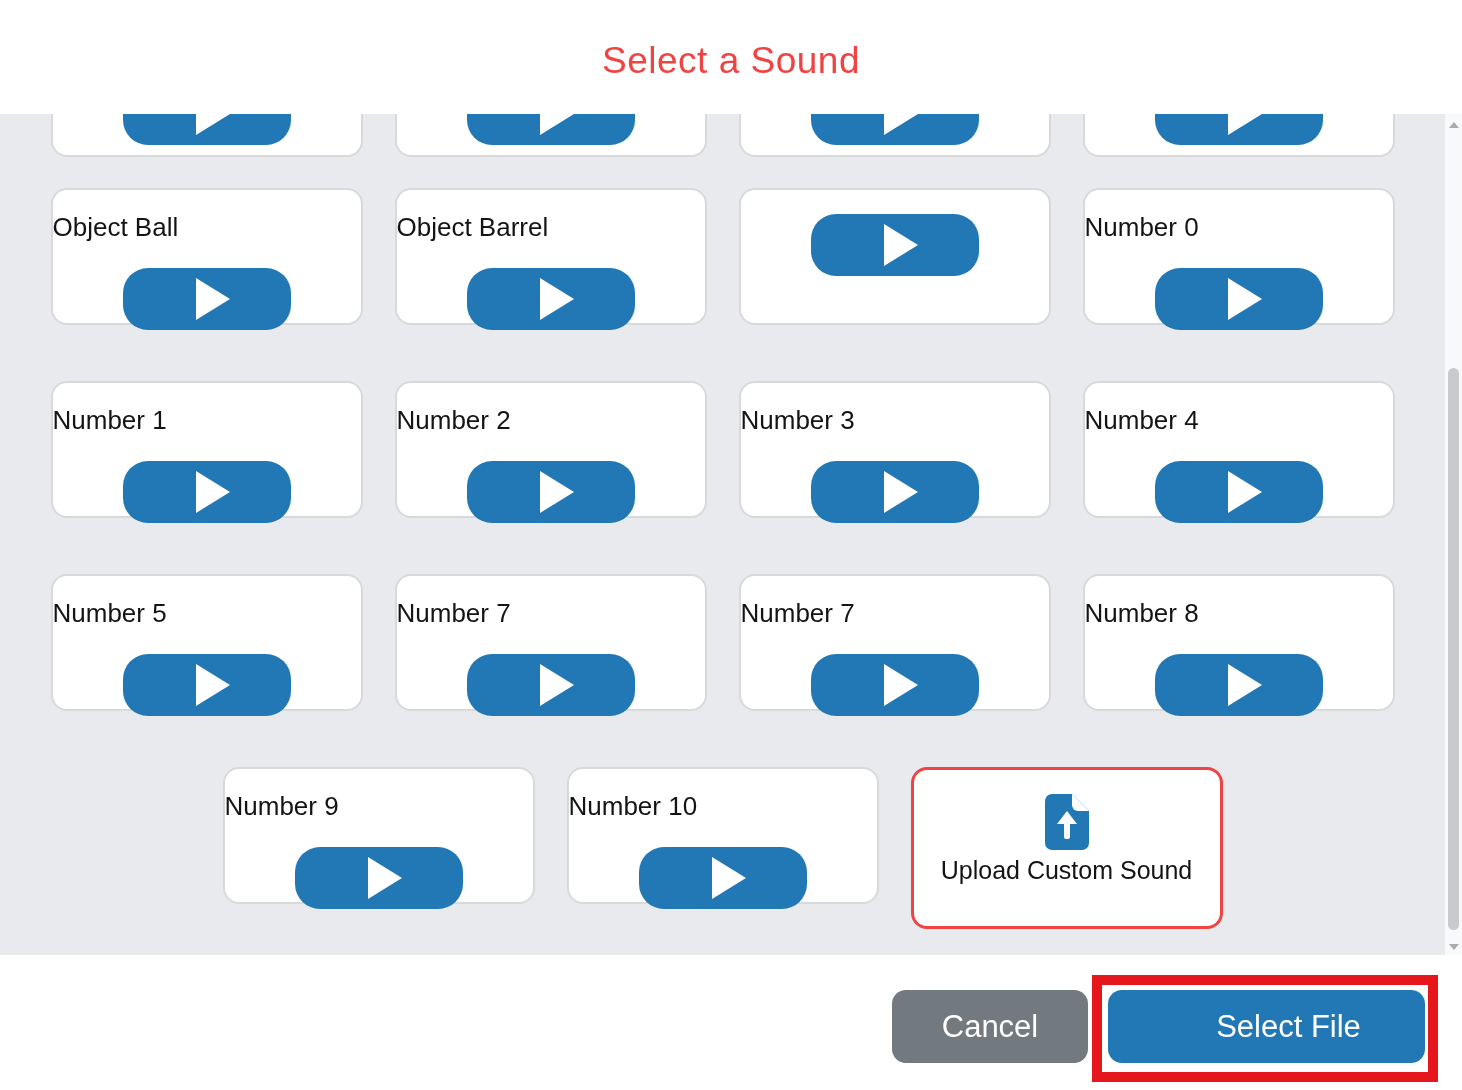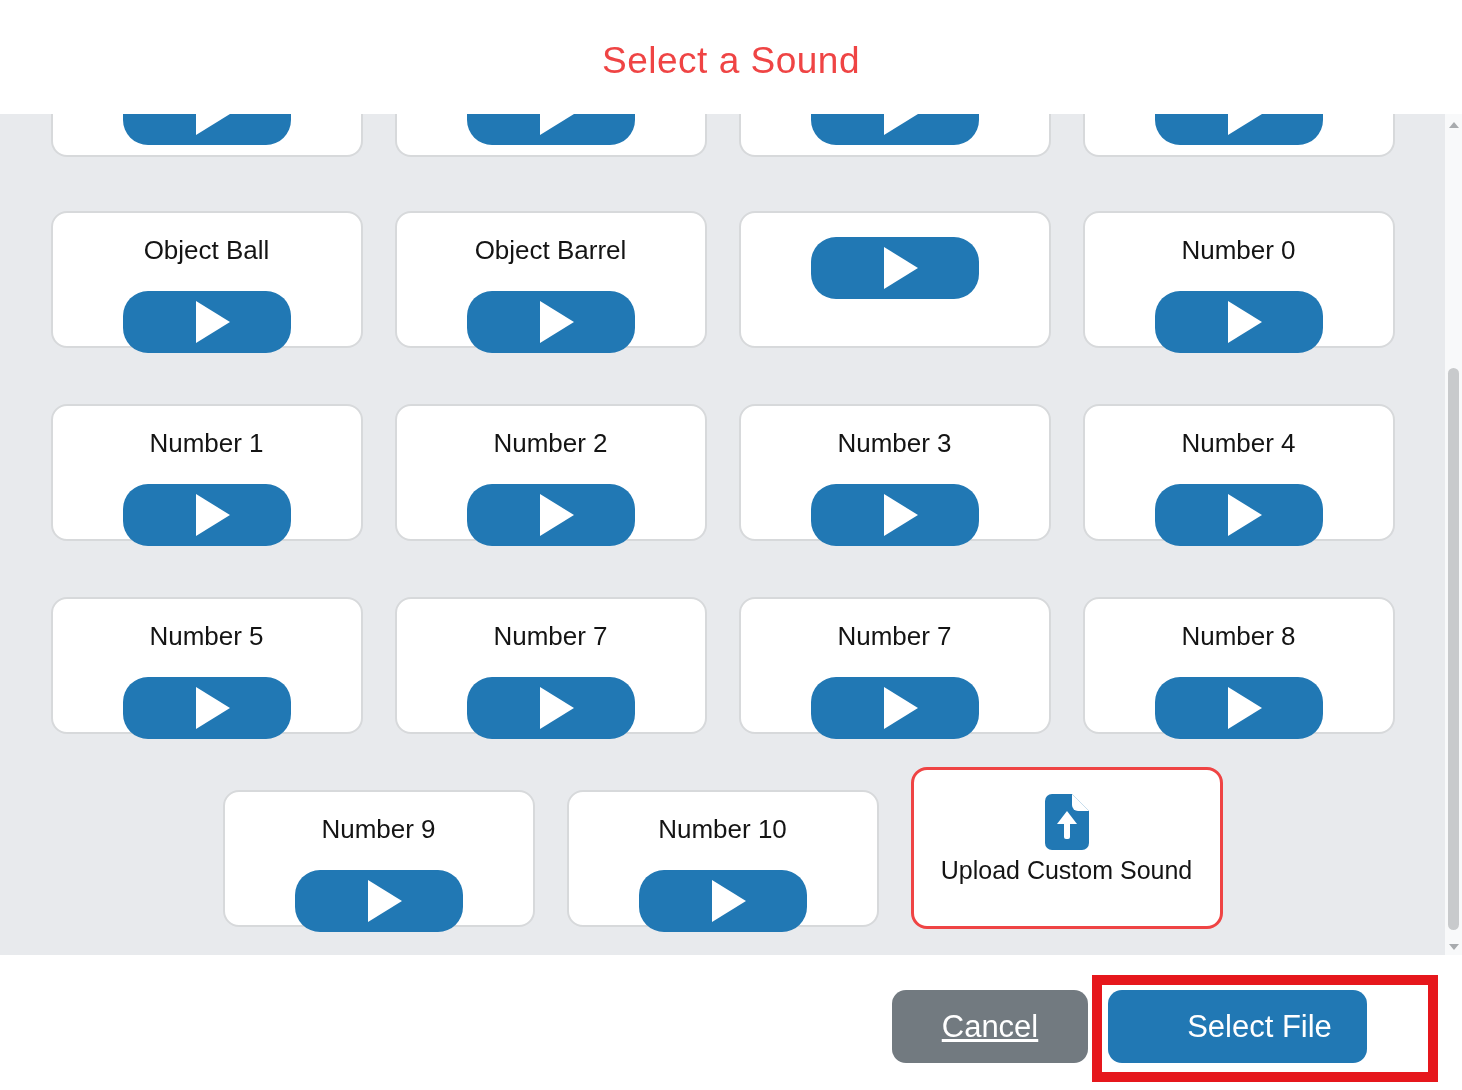--- a/index.html
+++ b/index.html
@@ -30,21 +30,21 @@
   }
   .row-partial { top: 0; }
   .row-1 { top: 74px; }
   .row-2 { top: 267px; }
   .row-3 { top: 460px; }
   .row-4 { top: 653px; }
 
   .card {
     width: 312px; height: 137px; background: #ffffff;
     border: 2px solid #d7d9db; border-radius: 16px;
-    text-align: center; position: relative; cursor: pointer; margin-top: 23px;
+    text-align: left; position: relative; cursor: pointer;
   }
   .card-partial {
     width: 312px; height: 43px; background: #ffffff;
     border: 2px solid #d7d9db; border-top: none;
     border-radius: 0 0 16px 16px;
     position: relative; overflow: hidden; cursor: pointer;
   }
   .card-label {
     margin-top: 20px; font-size: 26px; line-height: 34px; color: #141414;
   }
@@ -78,22 +78,22 @@
   .footer {
     position: absolute; top: 955px; left: 0; width: 1462px; height: 135px;
     background: #ffffff; z-index: 3;
   }
   .btn {
     position: absolute; top: 35px; height: 73px;
     border: none; border-radius: 14px; color: #ffffff;
     font-size: 31px; font-family: "Liberation Sans", sans-serif;
     cursor: pointer;
   }
-  .btn-cancel { left: 892px; width: 196px; background: #727a80; text-decoration: underline; }
-  .btn-select { left: 1108px; width: 259px; background: #2178b4; padding-left: 44px; }
+  .btn-cancel { left: 892px; width: 196px; background: #727a80; }
+  .btn-select { left: 1108px; width: 317px; background: #2178b4; padding-left: 44px; }
   .annotation-box {
     position: absolute; left: 1092px; top: 20px;
     width: 346px; height: 107px;
     border: 10px solid #e6171c; pointer-events: none; z-index: 4;
   }
 
   
   .scrollbar {
     position: absolute; left: 1445px; top: 114px; width: 17px; height: 844px;
     background: #f8f9fa; z-index: 2;

